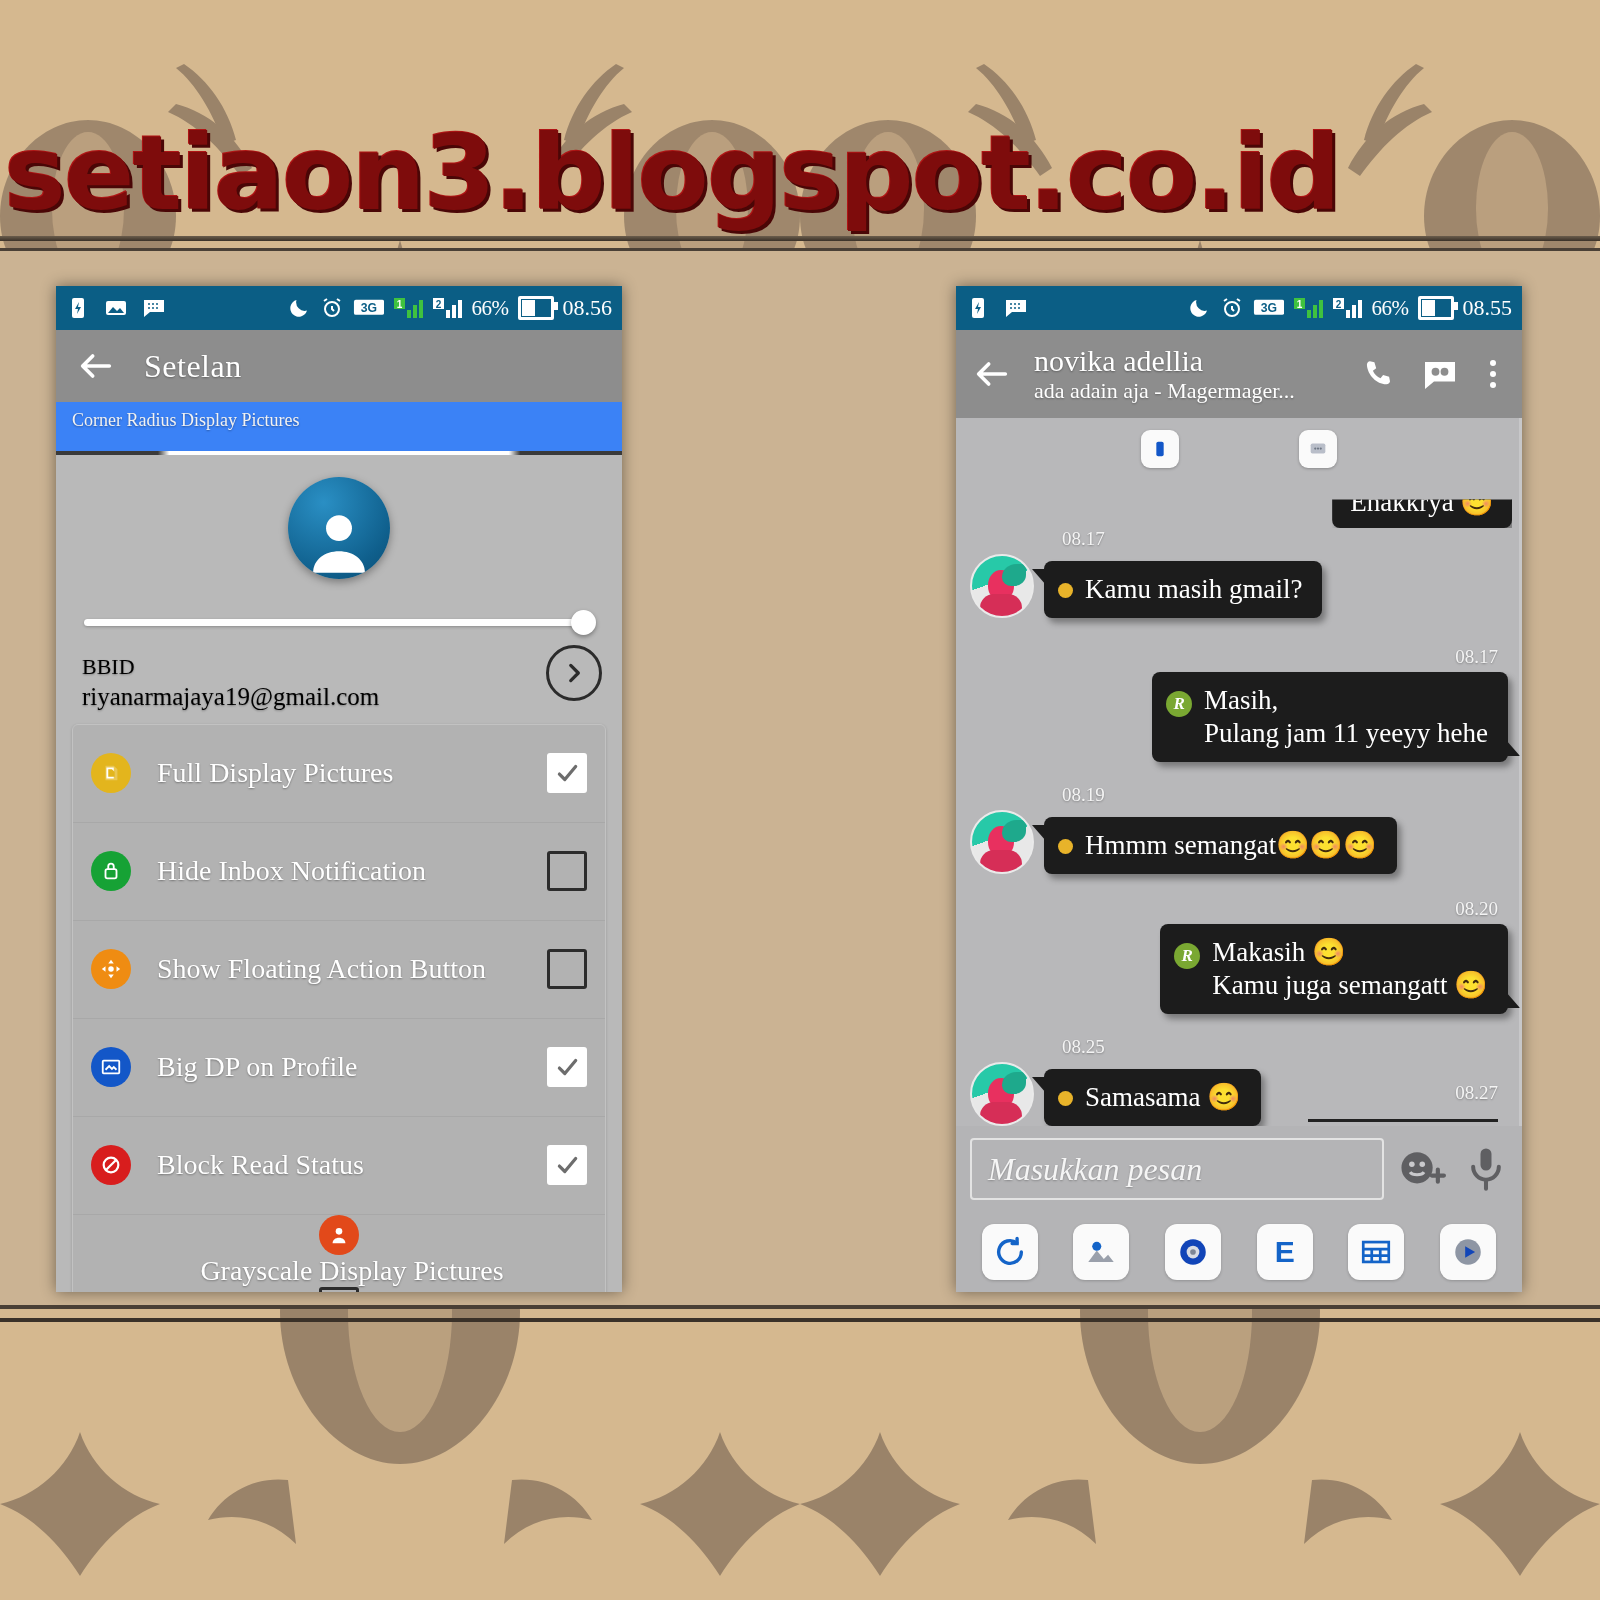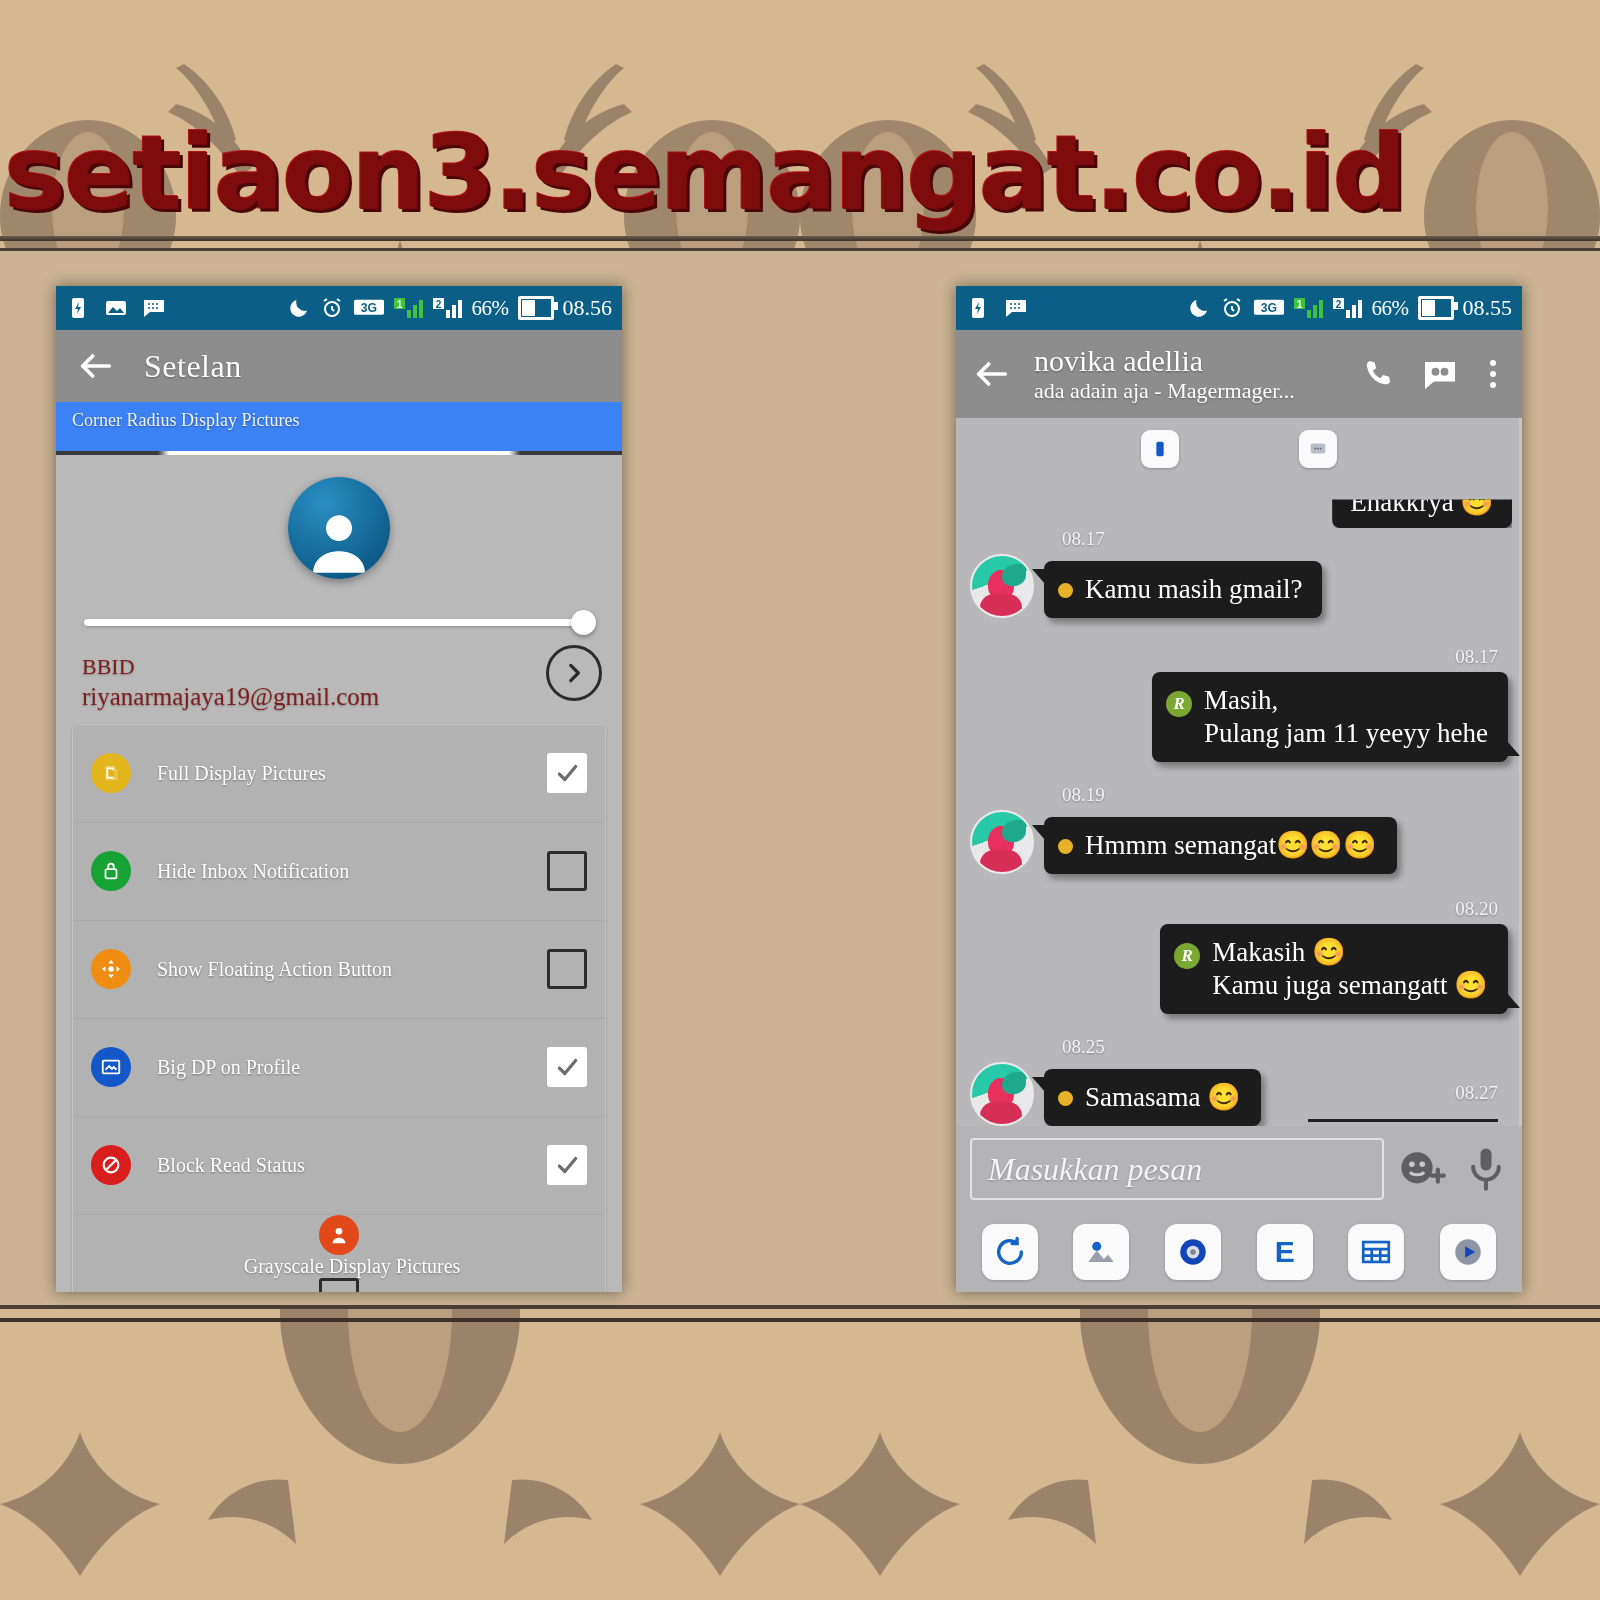--- a/index.html
+++ b/index.html
@@ -114,21 +114,21 @@
   .slider .track{
     position:absolute;left:0;right:0;top:14px;height:7px;background:#fff;border-radius:4px;
     box-shadow:0 1px 3px rgba(0,0,0,.25);
   }
   .slider .thumb{
     position:absolute;right:-2px;top:5px;width:25px;height:25px;border-radius:50%;
     background:#fff;box-shadow:0 2px 4px rgba(0,0,0,.35);
   }
 
   .bbid{
-    padding:14px 26px 8px 26px;color:#7f1d1d;position:relative;
+    padding:14px 26px 8px 26px;color:#000000;position:relative;
     text-shadow:0 1px 2px rgba(0,0,0,.3);
   }
   .bbid .lbl{font-size:22px;line-height:1.25;}
   .bbid .val{font-size:25px;line-height:1.25;}
   .chevbtn{
     position:absolute;right:20px;top:6px;width:50px;height:50px;border-radius:50%;
     border:3px solid #2b2b2b;display:flex;align-items:center;justify-content:center;
   }
   .chevbtn svg{width:26px;height:26px;}
 
@@ -141,21 +141,21 @@
     box-shadow:0 1px 3px rgba(0,0,0,.18);
   }
   .row{
     display:flex;align-items:center;height:97px;padding:0 18px;
     border-bottom:1px solid #a8a8a8;
   }
   .row:last-child{border-bottom:none;flex-direction:column;}
   .row .ico{width:40px;height:40px;border-radius:50%;flex:0 0 40px;display:flex;align-items:center;justify-content:center;}
   .row .ico svg{width:22px;height:22px;}
   .row .lbl{
-    margin-left:26px;font-size:20px;color:#ffffff;flex:1;
+    margin-left:26px;font-size:28px;color:#ffffff;flex:1;
     text-shadow:0 1px 2px rgba(0,0,0,.35);
   }
   .cbx{width:34px;height:34px;border:3px solid #2c2c2c;border-radius:3px;background:transparent;flex:0 0 34px;}
   .cbx.on{background:#ffffff;border-color:#ffffff;display:flex;align-items:center;justify-content:center;}
   .cbx.on svg{width:26px;height:26px;}
 
   
   .chat-appbar{
     height:88px;background:#8d8d8d;display:flex;align-items:center;padding:0 16px;color:#fff;
   }
@@ -277,21 +277,21 @@
           <path d="M74 186c-6-6-14-8-22-6 4-7 12-11 20-10l2 16z"></path>
           <path d="M126 186c6-6 14-8 22-6-4-7-12-11-20-10l-2 16z"></path>
         </g>
       </pattern>
     </defs>
     <rect width="400" height="400" fill="url(#damask)"></rect>
   </svg>
 </div>
 
 <div class="band-top">
-  <div class="watermark">setiaon3.semangat.co.id</div>
+  <div class="watermark">setiaon3.blogspot.co.id</div>
 </div>
 <div class="rule r1"></div>
 <div class="rule r2"></div>
 <div class="midband"></div>
 <div class="rule r3"></div>
 <div class="rule r4"></div>
 
 <div class="phone" id="phone-left">
 
   <div class="statusbar">

